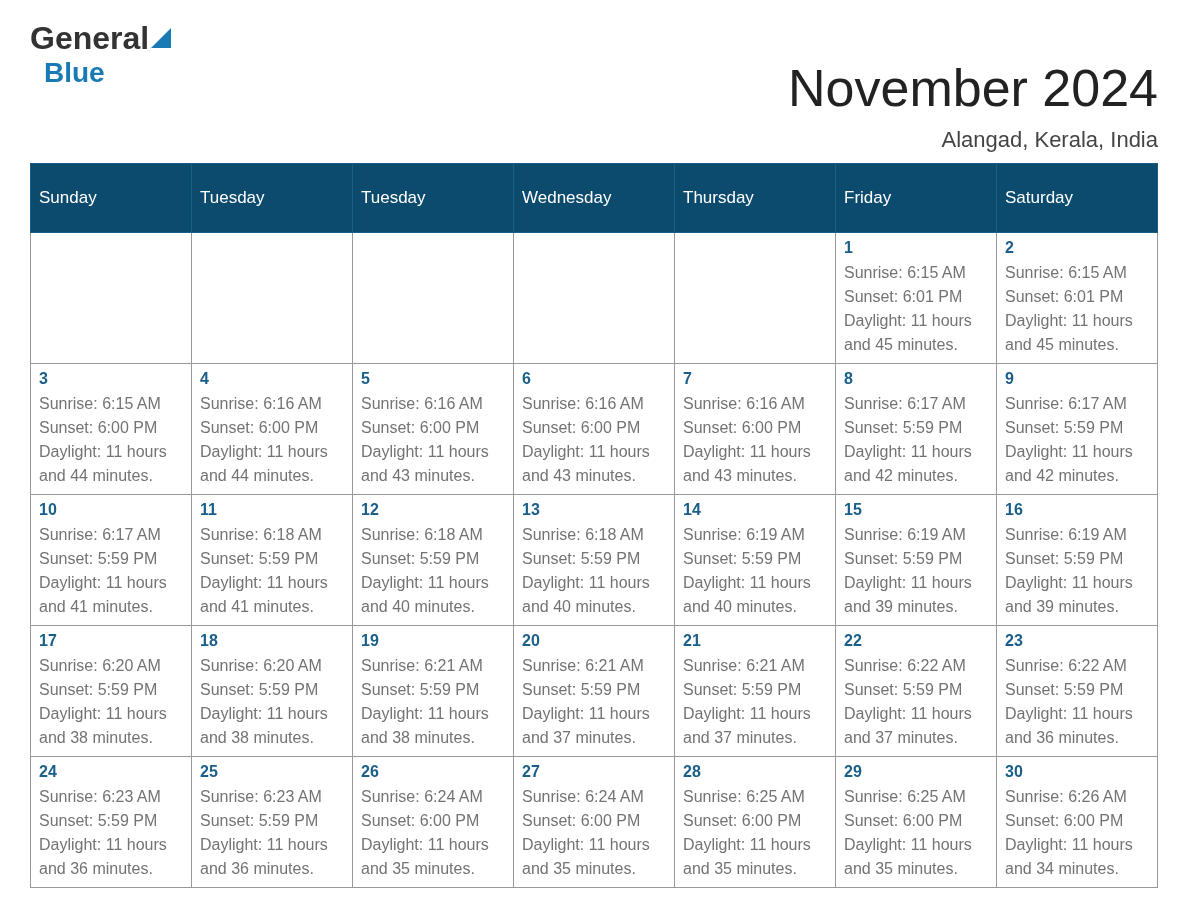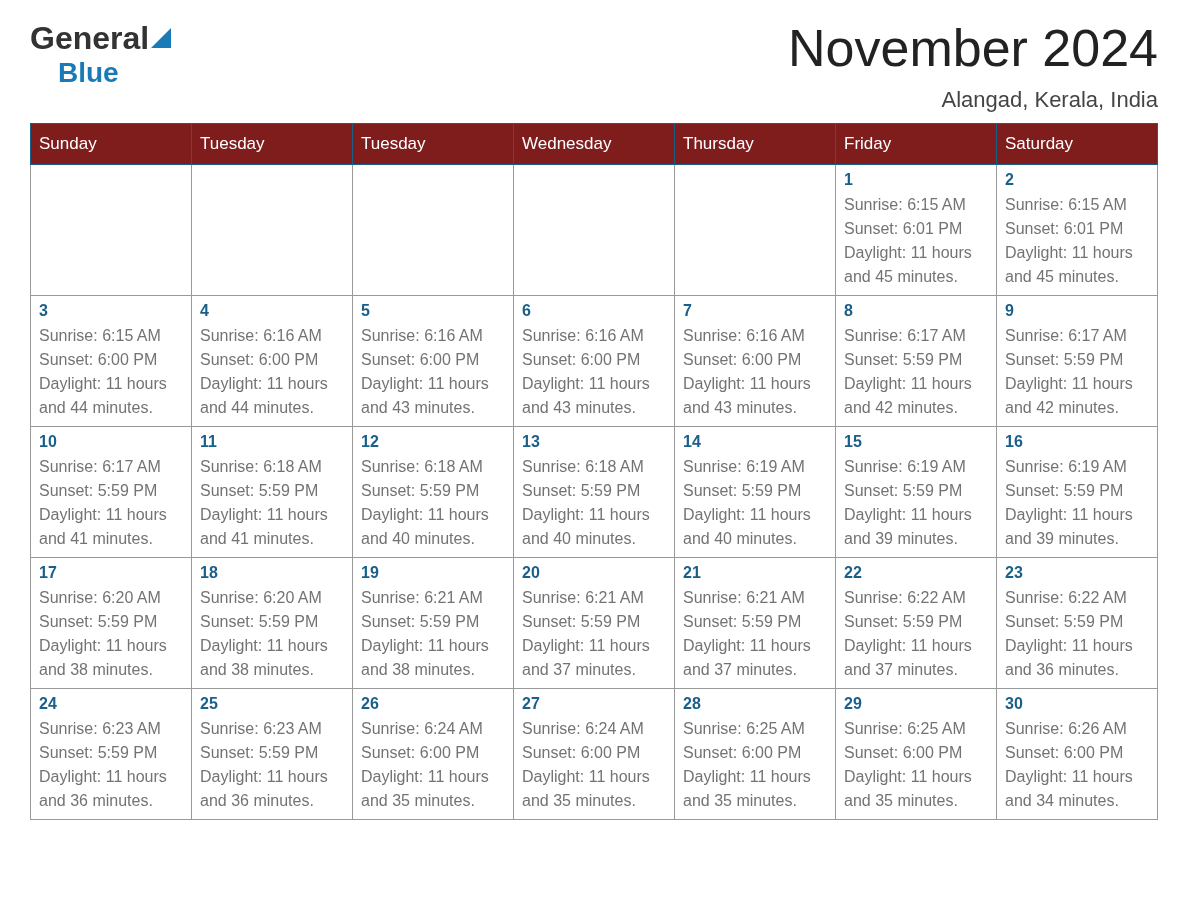--- a/index.html
+++ b/index.html
@@ -22,37 +22,38 @@
       align-items: flex-start;
     }
     .title-section {
       text-align: right;
     }
     .month-title {
       font-size: 52px;
       font-weight: normal;
       color: #222;
       line-height: 1.1;
+      margin-top: 40px;
     }
     .location {
       font-size: 22px;
       color: #444;
       margin-top: 10px;
     }
     .calendar {
       width: 100%;
       border-collapse: collapse;
       margin-top: 8px;
     }
     .calendar th {
-      background-color: #7f1d1d;
+      background-color: #0c4a6e;
       color: #fff;
       font-size: 17px;
       font-weight: normal;
-      padding: 10px 8px;
+      padding: 24px 8px;
       text-align: left;
       border: 1px solid #1a5f8a;
     }
     .calendar td {
       border: 1px solid #999;
       vertical-align: top;
       padding: 6px 8px;
       width: 14.28%;
       min-height: 110px;
       height: 110px;
@@ -87,21 +88,21 @@
       border-style: solid;
       border-width: 0 0 20px 20px;
       border-color: transparent transparent #1a7ab5 transparent;
       margin-left: 2px;
       margin-bottom: 2px;
     }
     .logo-text-blue {
       font-size: 28px;
       font-weight: bold;
       color: #1a7ab5;
-      margin-left: 28px;
+      margin-left: 14px;
       margin-top: -2px;
     }
   </style>
 </head>
 <body>
 
 <div class="header">
   <div class="logo">
     <div class="logo-row">
       <span class="logo-text-general">General</span>

